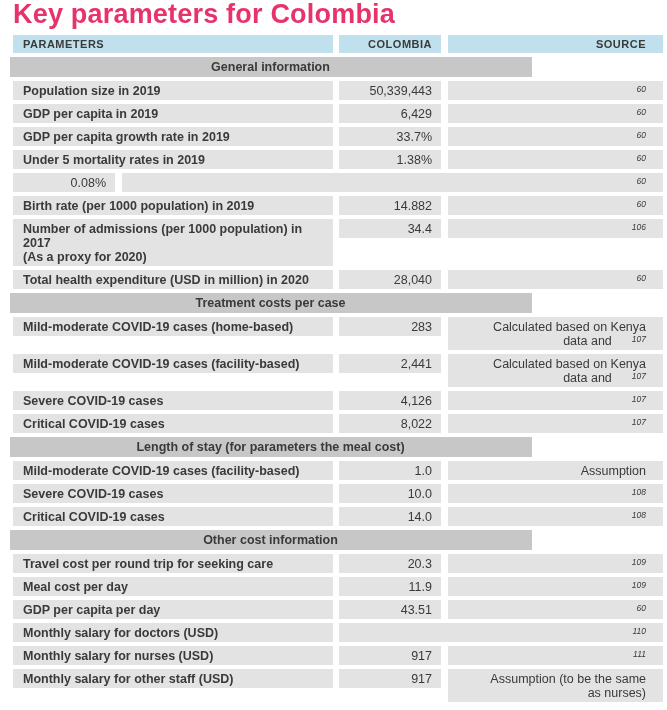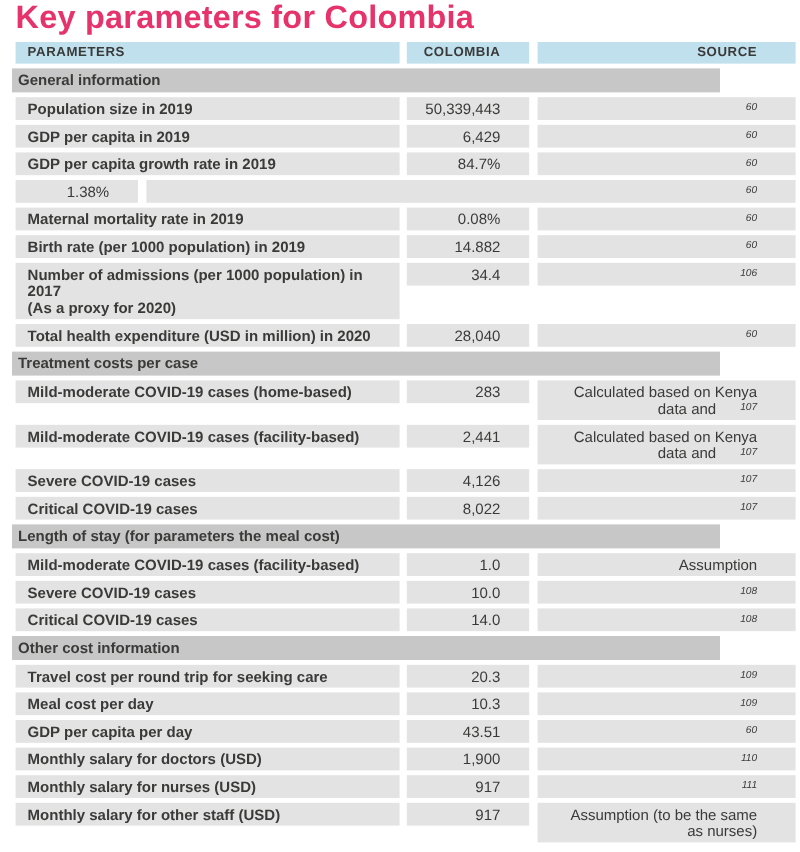--- a/index.html
+++ b/index.html
@@ -31,41 +31,41 @@
     min-height:19px;
   }
   .c-param{
     width:320px;margin-right:6px;
     padding-left:10px;padding-right:8px;
     white-space:pre-line;
     font-weight:bold;
   }
   .c-value{
     width:102px;margin-right:7px;
-    padding-left:4px;padding-right:24px;
+    padding-left:4px;padding-right:9px;
     text-align:right;
   }
   .c-source{
     flex:1;
-    padding-left:8px;padding-right:32px;
+    padding-left:8px;padding-right:17px;
     text-align:right;white-space:pre-line;
   }
   .header-row .cell{
     background:var(--header_bg);
     font-weight:bold;font-size:11px;line-height:13px;
     letter-spacing:0.5px;
     min-height:18px;padding-top:2.5px;padding-bottom:2.5px;
   }
   .section-band{
     box-sizing:border-box;
     background:var(--band_bg);
-    width:590px;margin:0 2px 4px -3px;
+    width:522px;margin:0 2px 4px -3px;
     min-height:20px;
     padding:3px 6px 3px 5px;
-    font-size:12.5px;line-height:14px;font-weight:bold;
+    font-size:12.5px;line-height:14px;font-weight:bold;text-align:center;
   }
   .src-sup{
     font-size:8.5px;line-height:8px;
     position:relative;top:1px;
     vertical-align:top;
     margin-left:20px;
     font-style:italic;
   }
 </style>
 </head>
@@ -92,31 +92,31 @@
   </div>
 
   <div class="row data-row">
     <div class="cell c-param">GDP per capita in 2019</div>
     <div class="cell c-value">6,429</div>
     <div class="cell c-source"><sup class="src-sup">60</sup></div>
   </div>
 
   <div class="row data-row">
     <div class="cell c-param">GDP per capita growth rate in 2019</div>
-    <div class="cell c-value">84.7%</div>
-    <div class="cell c-source"><sup class="src-sup">60</sup></div>
-  </div>
-
-  <div class="row data-row">
+    <div class="cell c-value">33.7%</div>
+    <div class="cell c-source"><sup class="src-sup">60</sup></div>
+  </div>
+
+  <div class="row data-row">
+    <div class="cell c-param">Under 5 mortality rates in 2019</div>
     <div class="cell c-value">1.38%</div>
     <div class="cell c-source"><sup class="src-sup">60</sup></div>
   </div>
 
   <div class="row data-row">
-    <div class="cell c-param">Maternal mortality rate in 2019</div>
     <div class="cell c-value">0.08%</div>
     <div class="cell c-source"><sup class="src-sup">60</sup></div>
   </div>
 
   <div class="row data-row">
     <div class="cell c-param">Birth rate (per 1000 population) in 2019</div>
     <div class="cell c-value">14.882</div>
     <div class="cell c-source"><sup class="src-sup">60</sup></div>
   </div>
 
@@ -191,33 +191,32 @@
   </div>
 
   <div class="row data-row">
     <div class="cell c-param">Travel cost per round trip for seeking care</div>
     <div class="cell c-value">20.3</div>
     <div class="cell c-source"><sup class="src-sup">109</sup></div>
   </div>
 
   <div class="row data-row">
     <div class="cell c-param">Meal cost per day</div>
-    <div class="cell c-value">10.3</div>
+    <div class="cell c-value">11.9</div>
     <div class="cell c-source"><sup class="src-sup">109</sup></div>
   </div>
 
   <div class="row data-row">
     <div class="cell c-param">GDP per capita per day</div>
     <div class="cell c-value">43.51</div>
     <div class="cell c-source"><sup class="src-sup">60</sup></div>
   </div>
 
   <div class="row data-row">
     <div class="cell c-param">Monthly salary for doctors (USD)</div>
-    <div class="cell c-value">1,900</div>
     <div class="cell c-source"><sup class="src-sup">110</sup></div>
   </div>
 
   <div class="row data-row">
     <div class="cell c-param">Monthly salary for nurses (USD)</div>
     <div class="cell c-value">917</div>
     <div class="cell c-source"><sup class="src-sup">111</sup></div>
   </div>
 
   <div class="row data-row">

